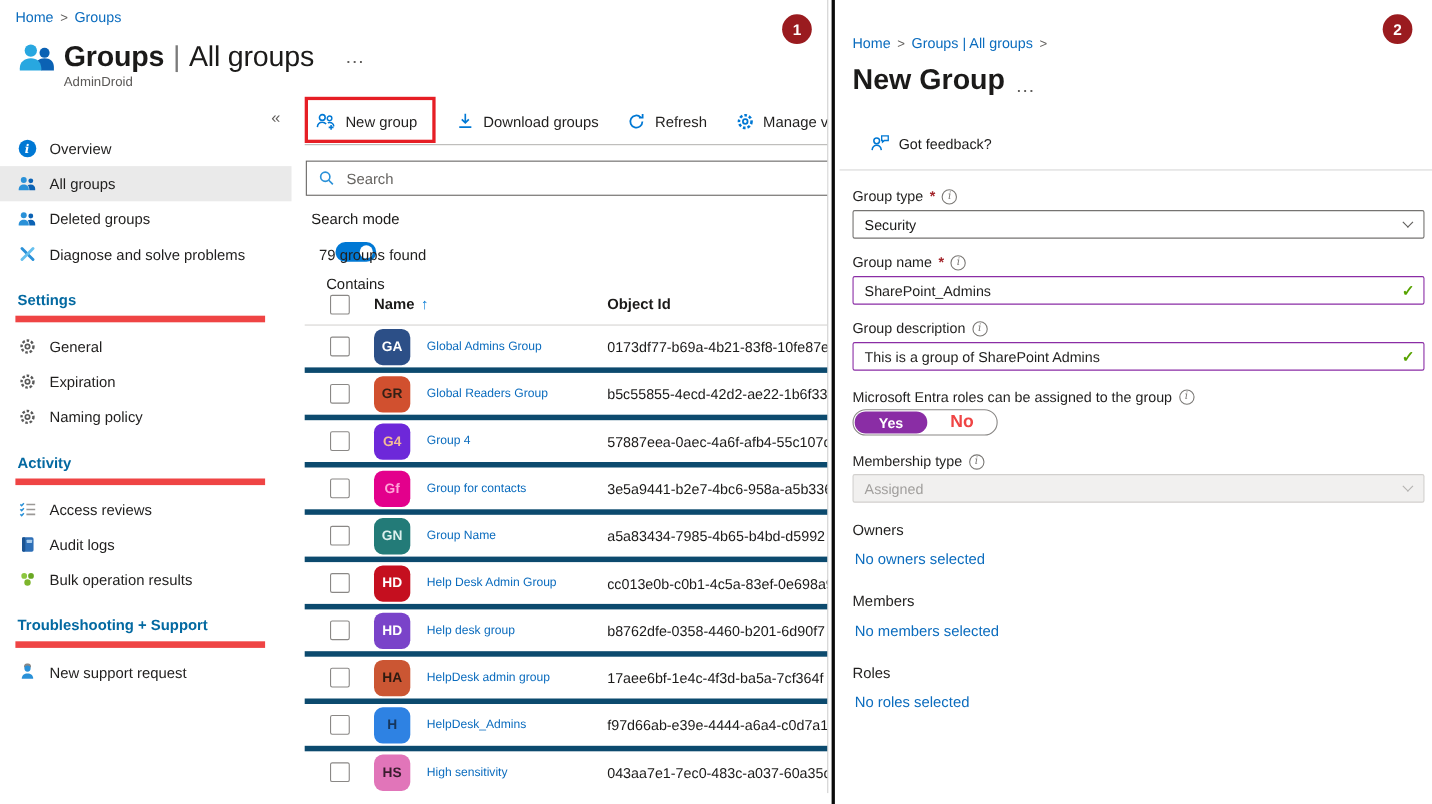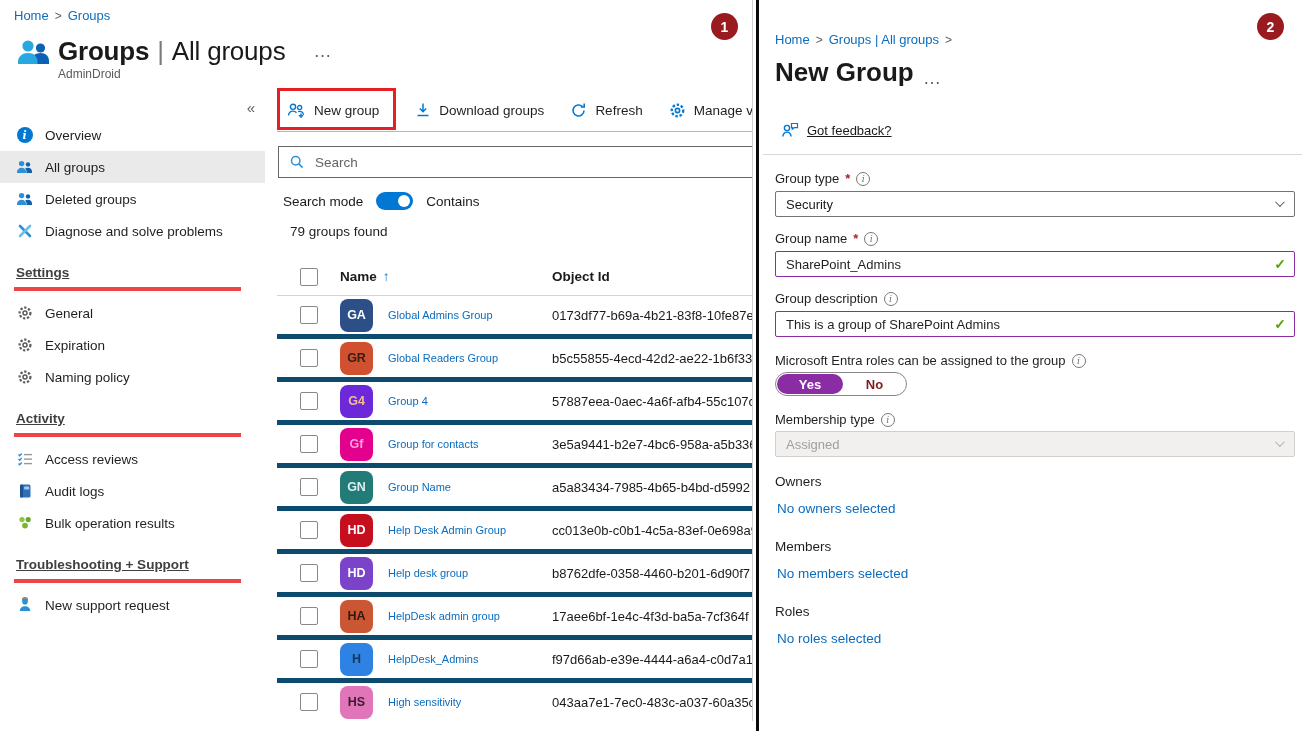--- a/index.html
+++ b/index.html
@@ -24,71 +24,71 @@
   .title-ellipsis { font-size:18px; color:#605e5c; margin-left:28px; letter-spacing:2px; cursor:pointer; }
   .tenant-sub { position:absolute; left:58px; top:67px; font-size:12px; color:#5c5a58; }
 
   
   .sidebar { position:absolute; left:0; top:95px; width:265px; height:636px; }
   .collapse-btn { position:absolute; right:10px; top:4px; font-size:15px; color:#605e5c; cursor:pointer; }
   .nav { margin-top:24px; }
   .nav-item { height:32px; display:flex; align-items:center; padding-left:16px; gap:12px; font-size:13.5px; color:#201f1e; cursor:pointer; }
   .nav-item.selected { background:#eaeaea; }
   .nav-item .nicon { width:17px; height:17px; flex:0 0 17px; display:flex; align-items:center; justify-content:center; }
-  .nav-section { margin:10px 24px 6px 14px; padding:8px 0 7px 2px; border-bottom:4px solid #ef4444; font-size:13.5px; font-weight:700; color:#404040;text-decoration:underline; }
+  .nav-section { margin:10px 24px 6px 14px; padding:8px 0 7px 2px; border-bottom:6px solid #ef4444; font-size:13.5px; font-weight:700; color:#0369a1; }
   .info-badge { width:16px; height:16px; border-radius:50%; background:#0078d4; color:#fff; display:flex; align-items:center; justify-content:center; font-family:"DejaVu Serif", serif; font-weight:700; font-size:11px; font-style:italic; }
 
   
   .toolbar { position:absolute; left:277px; top:90px; height:40px; display:flex; align-items:center; }
   .tb-btn { display:flex; align-items:center; gap:8px; font-size:13.5px; color:#201f1e; cursor:pointer; margin-right:26px; white-space:nowrap; }
   .tb-btn svg { display:block; }
   .chev { width:7px; height:7px; border-right:1.6px solid #605e5c; border-bottom:1.6px solid #605e5c; transform:rotate(45deg) translateY(-2px); margin-left:4px; }
   .toolbar-underline { position:absolute; left:277px; top:131px; width:476px; height:1px; background:#b9b7b5; }
 
   
   .searchbox { position:absolute; left:278px; top:146px; width:478px; height:32px; border:1px solid #696765; display:flex; align-items:center; padding:0 10px; gap:10px; background:#fff; }
   .searchbox input { border:none; outline:none; flex:1; font-size:13.5px; font-family:inherit; color:#201f1e; }
   .searchbox input::placeholder { color:#666461; }
-  .search-mode { position:absolute; left:283px; top:192px; display:flex; align-items:center; gap:13px; font-size:13.5px; }
+  .search-mode { position:absolute; left:283px; top:192px; display:flex; align-items:center; gap:13px; font-size:13.5px;flex-direction:column; }
   .pill-toggle { width:37px; height:18px; border-radius:10px; background:#0078d4; position:relative; cursor:pointer; }
   .pill-toggle .knob { position:absolute; right:3px; top:3px; width:12px; height:12px; border-radius:50%; background:#fff; }
   .result-count { position:absolute; left:290px; top:224px; font-size:13.5px; color:#201f1e; }
 
   
   .grid { position:absolute; left:277px; top:258px; width:476px; }
   .g-head { display:grid; grid-template-columns:63px 212px 1fr; align-items:center; height:38px; border-bottom:1px solid #d6d4d2; font-size:13.5px; font-weight:700; }
   .g-row { display:grid; grid-template-columns:63px 41px 171px 1fr; align-items:center; height:43px; border-bottom:5px solid #0c4a6e; }
   .cb { width:18px; height:18px; border:1px solid #8a8886; border-radius:2px; background:#fff; margin-left:23px; cursor:pointer; }
   .sort-arrow { color:#0078d4; font-weight:400; margin-left:6px; }
   .avatar { width:33px; height:33px; border-radius:8px; display:flex; align-items:center; justify-content:center; font-size:12.5px; font-weight:700; }
   .row-name { font-size:11px; color:#0b6cbe; text-decoration:none; cursor:pointer; padding-left:7px; white-space:nowrap; overflow:hidden; }
   .row-oid { font-size:13px; color:#1b1a19; white-space:nowrap; overflow:hidden; }
 
   
   .r-crumb { position:absolute; left:12px; top:8px; font-size:13px; white-space:nowrap; }
   .r-crumb a { color:#0b6cbe; text-decoration:none; cursor:pointer; }
   .r-crumb .sep { color:#605e5c; margin:0 6px; font-size:12px; }
   .r-title { position:absolute; left:12px; top:33px; font-size:26px; font-weight:700; }
   .r-ellipsis { position:absolute; left:160px; top:44px; font-size:18px; color:#605e5c; letter-spacing:2px; cursor:pointer; }
-  .feedback { position:absolute; left:18px; top:98px; display:flex; align-items:center; gap:8px; font-size:13px; cursor:pointer;text-decoration:underline; }
+  .feedback { position:absolute; left:28px; top:98px; display:flex; align-items:center; gap:8px; font-size:13px; cursor:pointer; }
   .r-divider { position:absolute; left:0; top:130px; width:539px; height:1px; background:#d8d8d8; }
 
   .f-label { position:absolute; left:12px; display:flex; align-items:center; gap:6px; font-size:13px; color:#201f1e; }
   .req { color:#a4262c; font-weight:700; }
   .mini-info { width:14px; height:14px; border-radius:50%; border:1px solid #7a7875; color:#7a7875; display:inline-flex; align-items:center; justify-content:center; font-family:"DejaVu Serif", serif; font-size:9.5px; font-style:italic; flex:0 0 14px; }
   .select { position:absolute; left:12px; width:520px; height:26px; border:1px solid #757371; border-radius:2px; background:#fff; display:flex; align-items:center; padding:0 28px 0 10px; font-size:13px; cursor:pointer; }
   .select .chev { position:absolute; right:12px; top:8px; }
   .select.disabled { background:#f1f0ef; border-color:#d2d0ce; color:#a19f9d; cursor:default; }
   .select.disabled .chev { border-color:#b5b3b1; }
   .v-input { position:absolute; left:12px; width:520px; height:26px; border:1px solid #8a2da5; border-radius:2px; background:#fff; display:flex; align-items:center; padding:0 8px 0 10px; }
   .v-input input { border:none; outline:none; flex:1; font-size:13px; font-family:inherit; color:#201f1e; background:transparent; }
   .v-check { color:#57a300; font-size:14px; font-weight:700; margin-left:8px; }
   .yn-toggle { position:absolute; left:12px; width:132px; height:24px; border:1px solid #8a8886; border-radius:12px; display:flex; align-items:center; background:#fff; }
   .yn-yes { width:66px; height:20px; margin-left:1px; border-radius:10px; background:#8a2da5; color:#fff; display:flex; align-items:center; justify-content:center; font-size:13px; font-weight:600; cursor:pointer; }
-  .yn-no { flex:1; text-align:center; color:#7f1d1d; font-size:13px; font-weight:600; cursor:pointer; }
+  .yn-no { flex:1; text-align:center; color:#ef4444; font-size:16px; font-weight:600; cursor:pointer; }
   .sec-label { position:absolute; left:12px; font-size:13.5px; color:#201f1e; }
   .r-link { position:absolute; left:14px; font-size:13.5px; color:#0b6cbe; text-decoration:none; cursor:pointer; }
 
   
   .step-badge { position:absolute; width:27px; height:27px; border-radius:50%; background:#9a1b1f; color:#fff; font-size:14px; font-weight:700; display:flex; align-items:center; justify-content:center; }
   .badge-1 { left:711px; top:13px; }
   .badge-2 { left:1257px; top:13px; }
   .red-box { position:absolute; left:277px; top:88px; width:119px; height:42px; border:3px solid #e61e25; }
 </style>
 </head>

